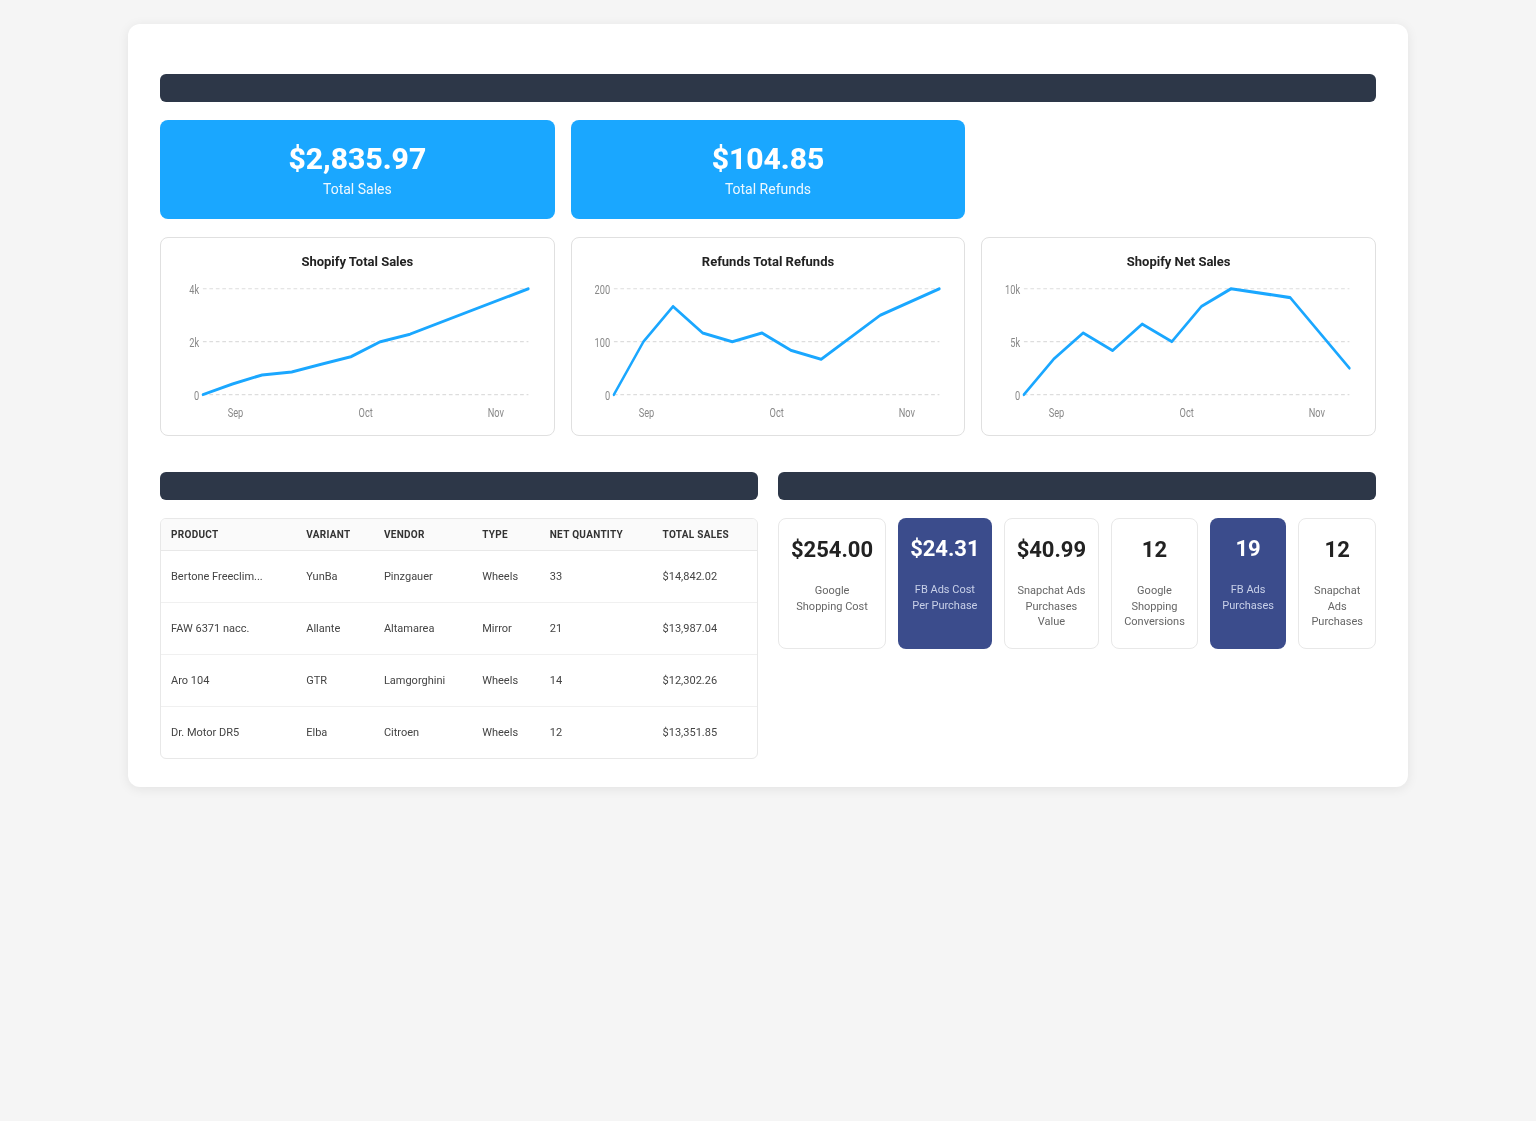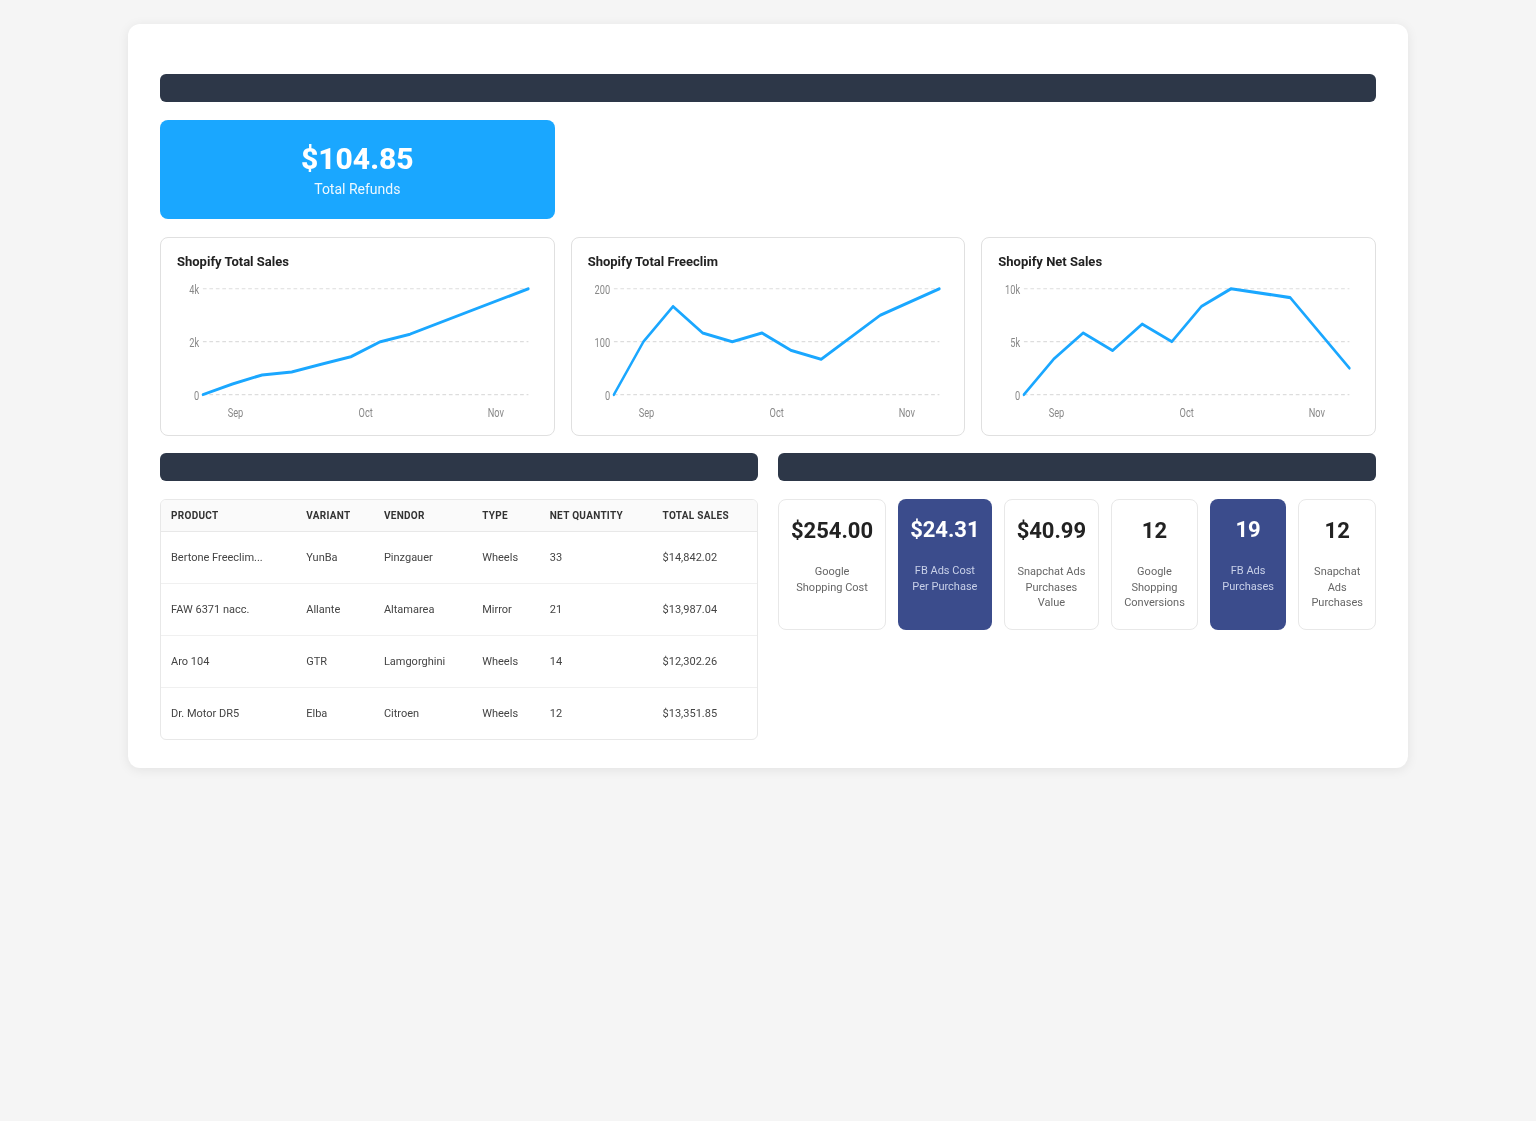--- a/index.html
+++ b/index.html
@@ -80,21 +80,22 @@
       font-size: 14px;
       font-weight: 400;
       opacity: 0.92;
     }
 
     
     .chart-cards {
       display: grid;
       grid-template-columns: repeat(3, 1fr);
       gap: 16px;
-      margin-bottom: 17px;
+      margin-bottom: 36px;
+      text-align: center;
     }
     .chart-card {
       border: 1px solid #e0e0e0;
       border-radius: 8px;
       padding: 16px;
       background: #fff;
     }
     .chart-card-title {
       font-size: 13px;
       font-weight: 700;
@@ -199,20 +200,24 @@
   <div class="header">
     <div class="logo-text">
       <span></span><strong></strong><span class="logo-tm"></span>
     </div>
     <div class="report-title"></div>
   </div>
 
   <div class="section-header"></div>
 
   <div class="metric-cards">
+  <div class="metric-card">
+    <div class="metric-value">$2,835.97</div>
+    <div class="metric-label">Total Sales</div>
+  </div>
       <div class="metric-card">
     <div class="metric-value">$104.85</div>
     <div class="metric-label">Total Refunds</div>
   </div>
     </div>
 
   <div class="chart-cards">
   <div class="chart-card">
     <div class="chart-card-title">Shopify Total Sales</div>
     <div class="chart-area">
@@ -228,21 +233,21 @@
         <text x="24" y="55.5" text-anchor="end" font-size="10" fill="#888">2k</text>
         <text x="24" y="99" text-anchor="end" font-size="10" fill="#888">0</text>
 
         <text x="63.2" y="113" text-anchor="middle" font-size="10" fill="#888">Sep</text>
         <text x="204" y="113" text-anchor="middle" font-size="10" fill="#888">Oct</text>
         <text x="344.8" y="113" text-anchor="middle" font-size="10" fill="#888">Nov</text>
       </svg>
     </div>
   </div>
       <div class="chart-card">
-    <div class="chart-card-title">Shopify Total Freeclim</div>
+    <div class="chart-card-title">Refunds Total Refunds</div>
     <div class="chart-area">
       <svg class="chart-svg" viewBox="0 0 390 115" preserveAspectRatio="none">
 
         <line x1="28" y1="8" x2="380" y2="8" stroke="#ddd" stroke-width="1" stroke-dasharray="4,3"></line>
         <line x1="28" y1="51.5" x2="380" y2="51.5" stroke="#ddd" stroke-width="1" stroke-dasharray="4,3"></line>
         <line x1="28" y1="95" x2="380" y2="95" stroke="#ddd" stroke-width="1" stroke-dasharray="4,3"></line>
 
         <path d="M28.0,95.0 L60.0,51.5 L92.0,22.5 L124.0,44.3 L156.0,51.5 L188.0,44.3 L220.0,58.8 L252.0,66.0 L316.0,29.8 L380.0,8.0" fill="none" stroke="#1aa7ff" stroke-width="2.5" stroke-linejoin="round" stroke-linecap="round"></path>
 
         <text x="24" y="12" text-anchor="end" font-size="10" fill="#888">200</text>

